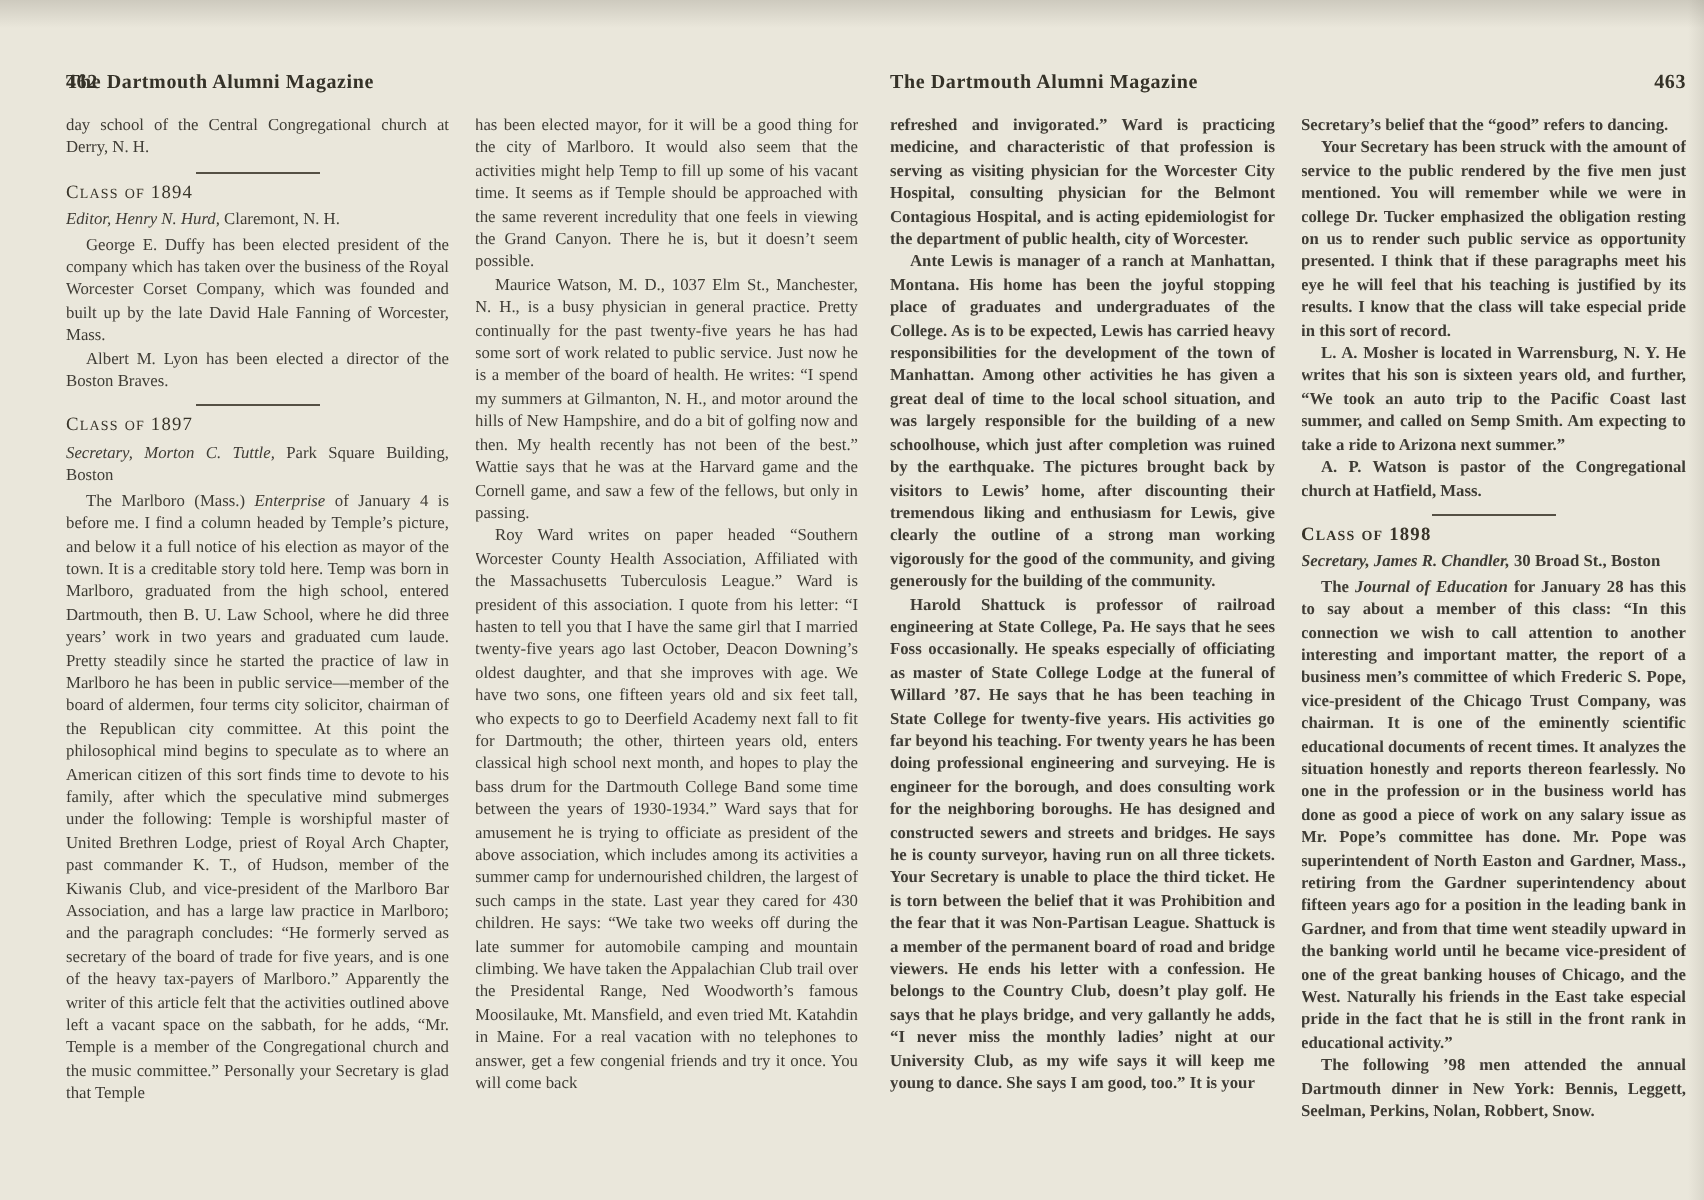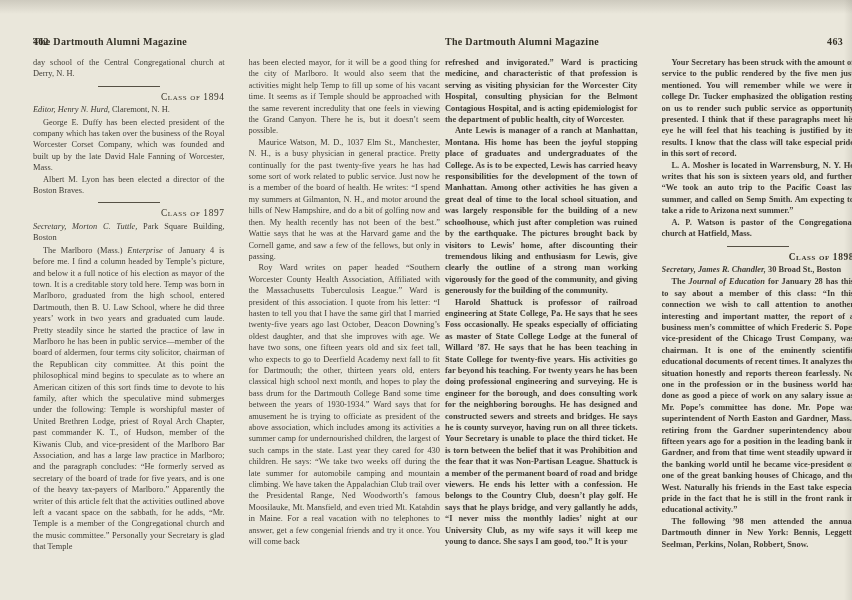--- a/index.html
+++ b/index.html
@@ -29,36 +29,36 @@
     position:absolute;top:36px;height:14px;
     font-weight:bold;font-size:10px;letter-spacing:0.3px;color:#353228;
   }
   .left .page-header{left:33px;width:396px;}
   .right .page-header{left:19px;width:398px;}
   .page-header .title{display:block;width:100%;}
   .page-header .num{position:absolute;top:0;}
   .left .page-header .num{left:0;}
   .right .page-header .num{right:0;}
 
-  .cols{position:absolute;top:57px;display:flex;gap:24px;}
+  .cols{position:absolute;top:57px;display:flex;gap:13px;}
   .left .cols{left:33px;width:396px;}
   .right .cols{left:19px;width:398px;font-weight:bold;}
   .col{
     flex:0 0 191.5px;width:191.5px;height:537px;overflow:hidden;
     text-align:justify;font-size:8.4px;line-height:11.4px;
   }
   .right .col{flex-basis:192.5px;width:192.5px;}
 
   p{margin:0;text-indent:10px;}
   p.noindent{text-indent:0;}
   .it{font-style:italic;}
 
   .rule{width:62px;height:0;border-top:1px solid #555044;margin:6px auto 5px;}
   .class-heading{
-    text-align:right;text-indent:0;margin:0 0 1px;
+    text-align:left;text-indent:0;margin:0 0 1px;
     font-variant:small-caps;letter-spacing:0.6px;font-size:9.4px;color:#383429;
   }
   .officer{text-indent:0;margin:0 0 1px;}
 </style>
 </head>
 <body>
 
 <div class="spread">
 
   <div class="page left">
@@ -92,20 +92,21 @@
       <span class="title">The Dartmouth Alumni Magazine</span>
       <span class="num">463</span>
     </div>
     <div class="cols">
       <div class="col">
         <p class="noindent">refreshed and invigorated.” Ward is practicing medicine, and characteristic of that profession is serving as visiting physician for the Worcester City Hospital, consulting physician for the Belmont Contagious Hospital, and is acting epidemiologist for the department of public health, city of Worcester.</p>
         <p>Ante Lewis is manager of a ranch at Manhattan, Montana. His home has been the joyful stopping place of graduates and undergraduates of the College. As is to be expected, Lewis has carried heavy responsibilities for the development of the town of Manhattan. Among other activities he has given a great deal of time to the local school situation, and was largely responsible for the building of a new schoolhouse, which just after completion was ruined by the earthquake. The pictures brought back by visitors to Lewis’ home, after discounting their tremendous liking and enthusiasm for Lewis, give clearly the outline of a strong man working vigorously for the good of the community, and giving generously for the building of the community.</p>
         <p>Harold Shattuck is professor of railroad engineering at State College, Pa. He says that he sees Foss occasionally. He speaks especially of officiating as master of State College Lodge at the funeral of Willard ’87. He says that he has been teaching in State College for twenty-five years. His activities go far beyond his teaching. For twenty years he has been doing professional engineering and surveying. He is engineer for the borough, and does consulting work for the neighboring boroughs. He has designed and constructed sewers and streets and bridges. He says he is county surveyor, having run on all three tickets. Your Secretary is unable to place the third ticket. He is torn between the belief that it was Prohibition and the fear that it was Non-Partisan League. Shattuck is a member of the permanent board of road and bridge viewers. He ends his letter with a confession. He belongs to the Country Club, doesn’t play golf. He says that he plays bridge, and very gallantly he adds, “I never miss the monthly ladies’ night at our University Club, as my wife says it will keep me young to dance. She says I am good, too.” It is your</p>
       </div>
       <div class="col">
+        <p class="noindent">Secretary’s belief that the “good” refers to dancing.</p>
         <p>Your Secretary has been struck with the amount of service to the public rendered by the five men just mentioned. You will remember while we were in college Dr. Tucker emphasized the obligation resting on us to render such public service as opportunity presented. I think that if these paragraphs meet his eye he will feel that his teaching is justified by its results. I know that the class will take especial pride in this sort of record.</p>
         <p>L. A. Mosher is located in Warrensburg, N. Y. He writes that his son is sixteen years old, and further, “We took an auto trip to the Pacific Coast last summer, and called on Semp Smith. Am expecting to take a ride to Arizona next summer.”</p>
         <p>A. P. Watson is pastor of the Congregational church at Hatfield, Mass.</p>
         <div class="rule"></div>
         <p class="class-heading">Class of 1898</p>
         <p class="officer"><span class="it">Secretary, James R. Chandler,</span><span> 30 Broad St., Boston</span></p>
         <p><span>The </span><span class="it">Journal of Education</span><span> for January 28 has this to say about a member of this class: “In this connection we wish to call attention to another interesting and important matter, the report of a business men’s committee of which Frederic S. Pope, vice-president of the Chicago Trust Company, was chairman. It is one of the eminently scientific educational documents of recent times. It analyzes the situation honestly and reports thereon fearlessly. No one in the profession or in the business world has done as good a piece of work on any salary issue as Mr. Pope’s committee has done. Mr. Pope was superintendent of North Easton and Gardner, Mass., retiring from the Gardner superintendency about fifteen years ago for a position in the leading bank in Gardner, and from that time went steadily upward in the banking world until he became vice-president of one of the great banking houses of Chicago, and the West. Naturally his friends in the East take especial pride in the fact that he is still in the front rank in educational activity.”</span></p>
         <p>The following ’98 men attended the annual Dartmouth dinner in New York: Bennis, Leggett, Seelman, Perkins, Nolan, Robbert, Snow.</p>
       </div>
     </div>

